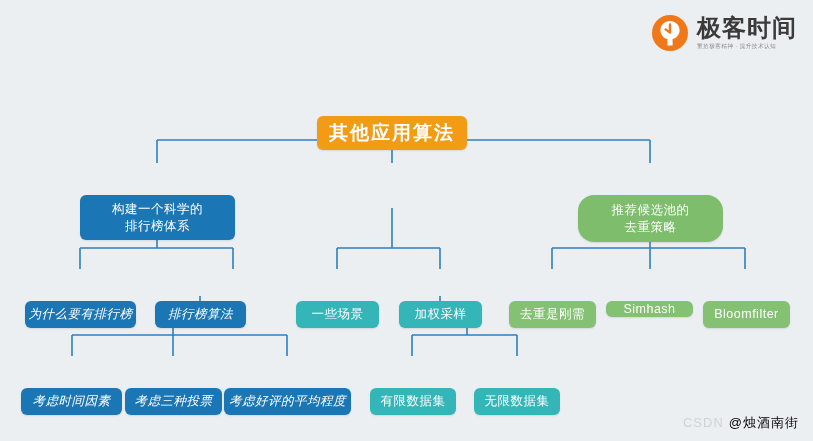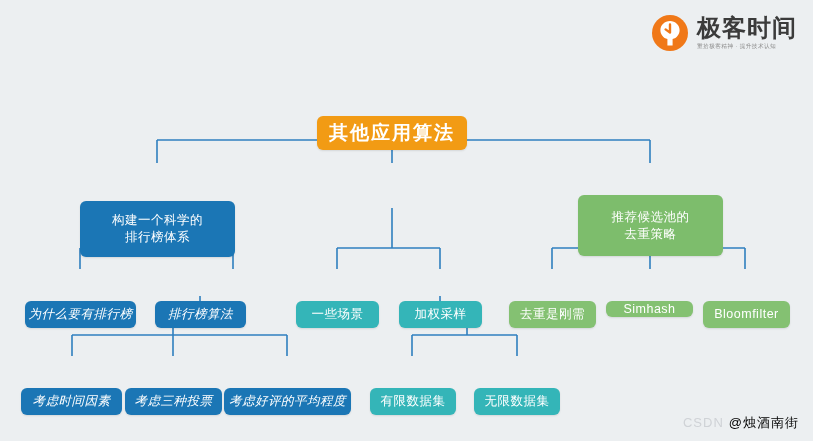--- a/index.html
+++ b/index.html
@@ -146,25 +146,25 @@
       <path d="M650,208 L650,248"></path>
       <path d="M552,248 L745,248"></path>
       <path d="M552,248 L552,269"></path>
       <path d="M650,248 L650,269"></path>
       <path d="M745,248 L745,269"></path>
     </g>
   </svg>
 
   <div class="node n-root" style="left:317px; top:84px; width:150px; height:34px;">其他应用算法</div>
 
-  <div class="node n-blue" style="left:80px; top:169px; width:155px; height:56px;">构建一个科学的
+  <div class="node n-blue" style="left:80px; top:163px; width:155px; height:45px;">构建一个科学的
 排行榜体系</div>
 
 
-  <div class="node n-green" style="left:578px; top:163px; width:145px; height:61px;">推荐候选池的
+  <div class="node n-green" style="left:578px; top:163px; width:145px; height:47px;border-radius:16px;">推荐候选池的
 去重策略</div>
 
   <div class="node n-blue2" style="left:25px; top:269px; width:111px; height:27px;">为什么要有排行榜</div>
 
   <div class="node n-blue2" style="left:155px; top:269px; width:91px; height:27px;">排行榜算法</div>
 
   <div class="node n-teal2" style="left:296px; top:269px; width:83px; height:27px;">一些场景</div>
 
   <div class="node n-green2" style="left:509px; top:269px; width:87px; height:27px;">去重是刚需</div>
 

